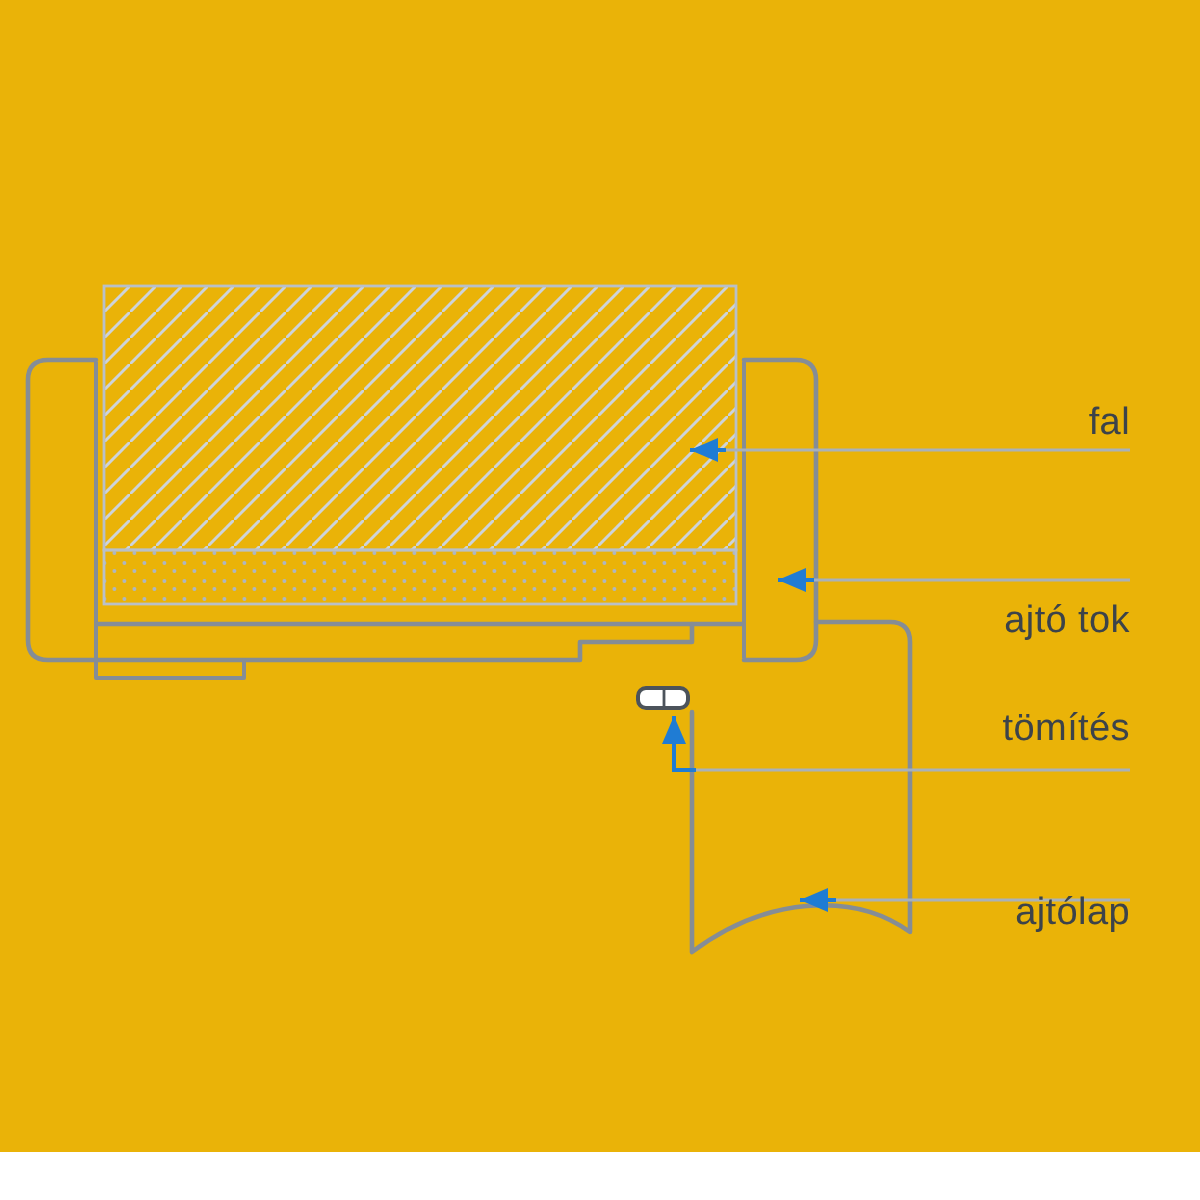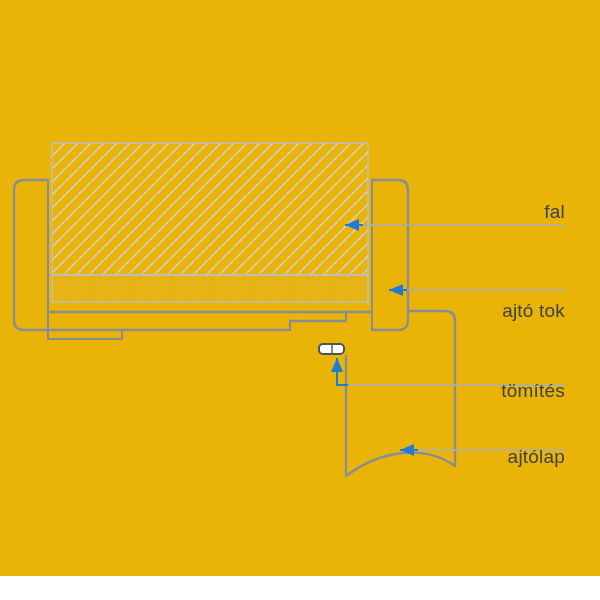--- a/index.html
+++ b/index.html
@@ -77,17 +77,17 @@
     <polyline points="348,385 337,385 337,358" fill="none" stroke="#1f7cd4" stroke-width="2" marker-end="url(#arr)"></polyline>
 
     <line x1="565" y1="450" x2="418" y2="450" stroke="#a9b1b9" stroke-width="1.4"></line>
     <line x1="418" y1="450" x2="400" y2="450" stroke="#1f7cd4" stroke-width="2" marker-end="url(#arr)"></line>
   </svg>
 
   <span class="label" style="right:35px; top:201px;">fal</span>
 
   <span class="label" style="right:35px; top:265px;margin-top:35px;">ajtó tok</span>
 
-  <span class="label" style="right:35px; top:380px;">tömítés</span>
+  <span class="label" style="right:35px; top:354px;">tömítés</span>
 
   <span class="label" style="right:35px; top:446px;">ajtólap</span>
 
 </div>
 
 </body></html>

